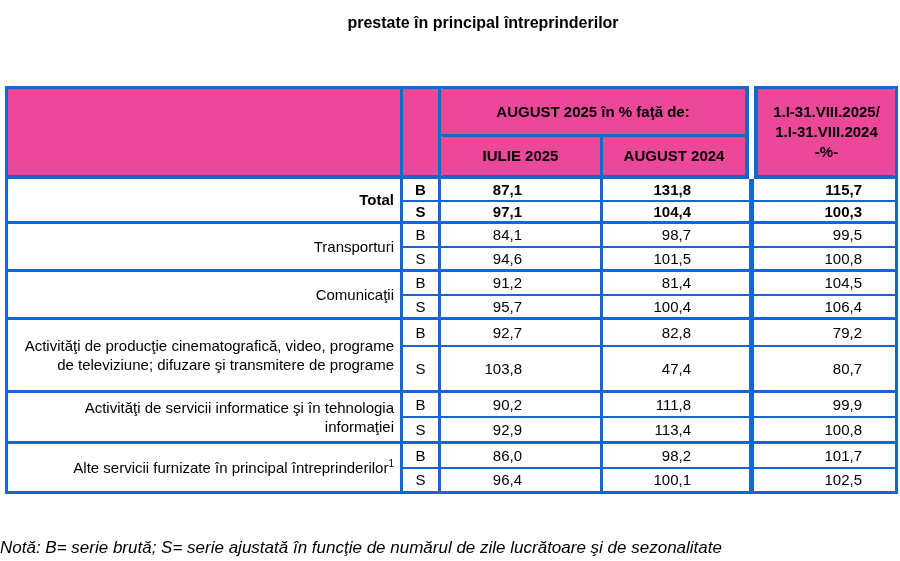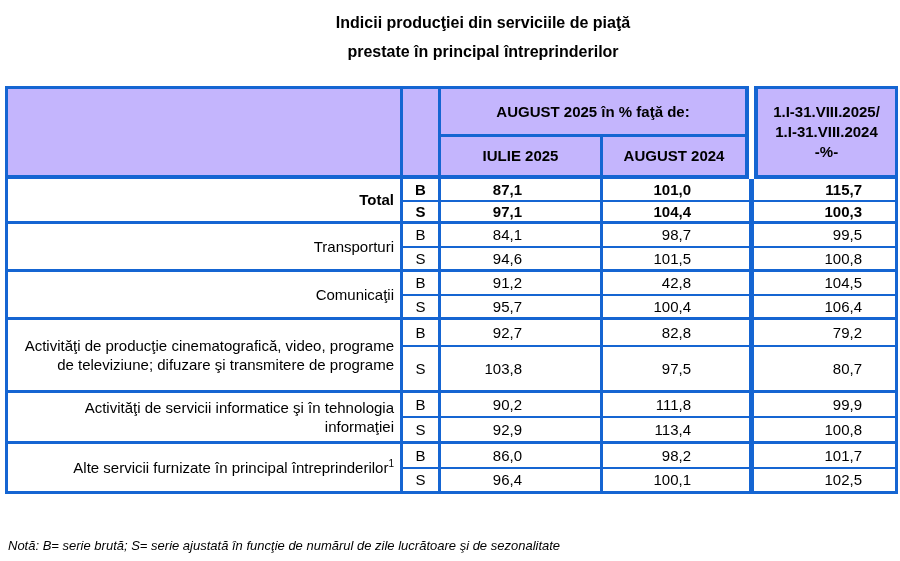--- a/index.html
+++ b/index.html
@@ -41,21 +41,21 @@
   col.c-bs   { width: 38px; }
   col.c-v1   { width: 162px; }
   col.c-v2   { width: 150px; }
   col.c-v3   { width: 145px; }
 
   
   .stat-table thead th {
     font-weight: bold;
     text-align: center;
     vertical-align: middle;
-    background: #c4b5fd;
+    background: #ec4899;
   }
   th.h-name { border-right: 3px solid var(--blue); border-bottom: 4px solid var(--blue); }
   th.h-bs   { border-right: 3px solid var(--blue); border-bottom: 4px solid var(--blue); }
   th.h-aug25 { border-bottom: 3px solid var(--blue); height: 48px; }
   th.h-cum  {
     border-left: 13px double var(--blue);
     border-bottom: 4px solid var(--blue);
     line-height: 20px;
   }
   th.h-iulie { border-right: 3px solid var(--blue); border-bottom: 4px solid var(--blue); height: 41px; }
@@ -79,32 +79,31 @@
     text-align: right;
     vertical-align: middle;
   }
   .stat-table tbody td.v1 { border-right: 3px solid var(--blue); padding-right: 78px; }
   .stat-table tbody td.v2 { border-right: 5px solid var(--blue); padding-right: 58px; }
   .stat-table tbody td.v3 { padding-right: 33px; }
   .stat-table tbody tr.group-bold td { font-weight: bold; }
   .stat-table sup { font-size: 10px; vertical-align: super; line-height: 0; }
 
   .note {
-    position: absolute; left: 8px; top: 538px; width: 880px;
+    position: absolute; left: 0; top: 538px; width: 880px;
     font-style: italic;
-    font-size: 13px;
+    font-size: 17px;
   }
 </style>
 </head>
 <body>
 
 <div class="page">
 
   <div class="title-block">
-    <div>Indicii producţiei din serviciile de piaţă</div>
     <div>prestate în principal întreprinderilor</div>
   </div>
 
   <table class="stat-table">
     <colgroup>
       <col class="c-name">
         <col class="c-bs">
         <col class="c-v1">
         <col class="c-v2">
         <col class="c-v3">
@@ -123,21 +122,21 @@
       <tr>
         <th class="h-iulie">IULIE 2025</th>
         <th class="h-aug24">AUGUST 2024</th>
       </tr>
     </thead>
     <tbody>
         <tr class="row-b group-bold" style="height: 24px;">
           <td rowspan="2" class="label-cell"><span>Total</span></td>
           <td class="bs-cell">B</td>
           <td class="val v1">87,1</td>
-          <td class="val v2">101,0</td>
+          <td class="val v2">131,8</td>
           <td class="val v3">115,7</td>
         </tr>
         <tr class="row-s group-bold" style="height: 22px;">
           <td class="bs-cell">S</td>
           <td class="val v1">97,1</td>
           <td class="val v2">104,4</td>
           <td class="val v3">100,3</td>
         </tr>
         <tr class="row-b" style="height: 24px;">
           <td rowspan="2" class="label-cell"><span>Transporturi</span></td>
@@ -149,40 +148,40 @@
         <tr class="row-s" style="height: 24px;">
           <td class="bs-cell">S</td>
           <td class="val v1">94,6</td>
           <td class="val v2">101,5</td>
           <td class="val v3">100,8</td>
         </tr>
         <tr class="row-b" style="height: 24px;">
           <td rowspan="2" class="label-cell"><span>Comunicaţii</span></td>
           <td class="bs-cell">B</td>
           <td class="val v1">91,2</td>
-          <td class="val v2">42,8</td>
+          <td class="val v2">81,4</td>
           <td class="val v3">104,5</td>
         </tr>
         <tr class="row-s" style="height: 24px;">
           <td class="bs-cell">S</td>
           <td class="val v1">95,7</td>
           <td class="val v2">100,4</td>
           <td class="val v3">106,4</td>
         </tr>
         <tr class="row-b" style="height: 27px; margin-left: 45px;">
           <td rowspan="2" class="label-cell"><span>Activităţi de producţie cinematografică, video, programe de televiziune; difuzare şi transmitere de programe</span></td>
           <td class="bs-cell">B</td>
           <td class="val v1">92,7</td>
           <td class="val v2">82,8</td>
           <td class="val v3">79,2</td>
         </tr>
         <tr class="row-s" style="height: 46px;">
           <td class="bs-cell">S</td>
           <td class="val v1">103,8</td>
-          <td class="val v2">97,5</td>
+          <td class="val v2">47,4</td>
           <td class="val v3">80,7</td>
         </tr>
         <tr class="row-b" style="height: 25px; margin-left: 8px;">
           <td rowspan="2" class="label-cell"><span>Activităţi de servicii informatice şi  în tehnologia informaţiei</span></td>
           <td class="bs-cell">B</td>
           <td class="val v1">90,2</td>
           <td class="val v2">111,8</td>
           <td class="val v3">99,9</td>
         </tr>
         <tr class="row-s" style="height: 26px;">

